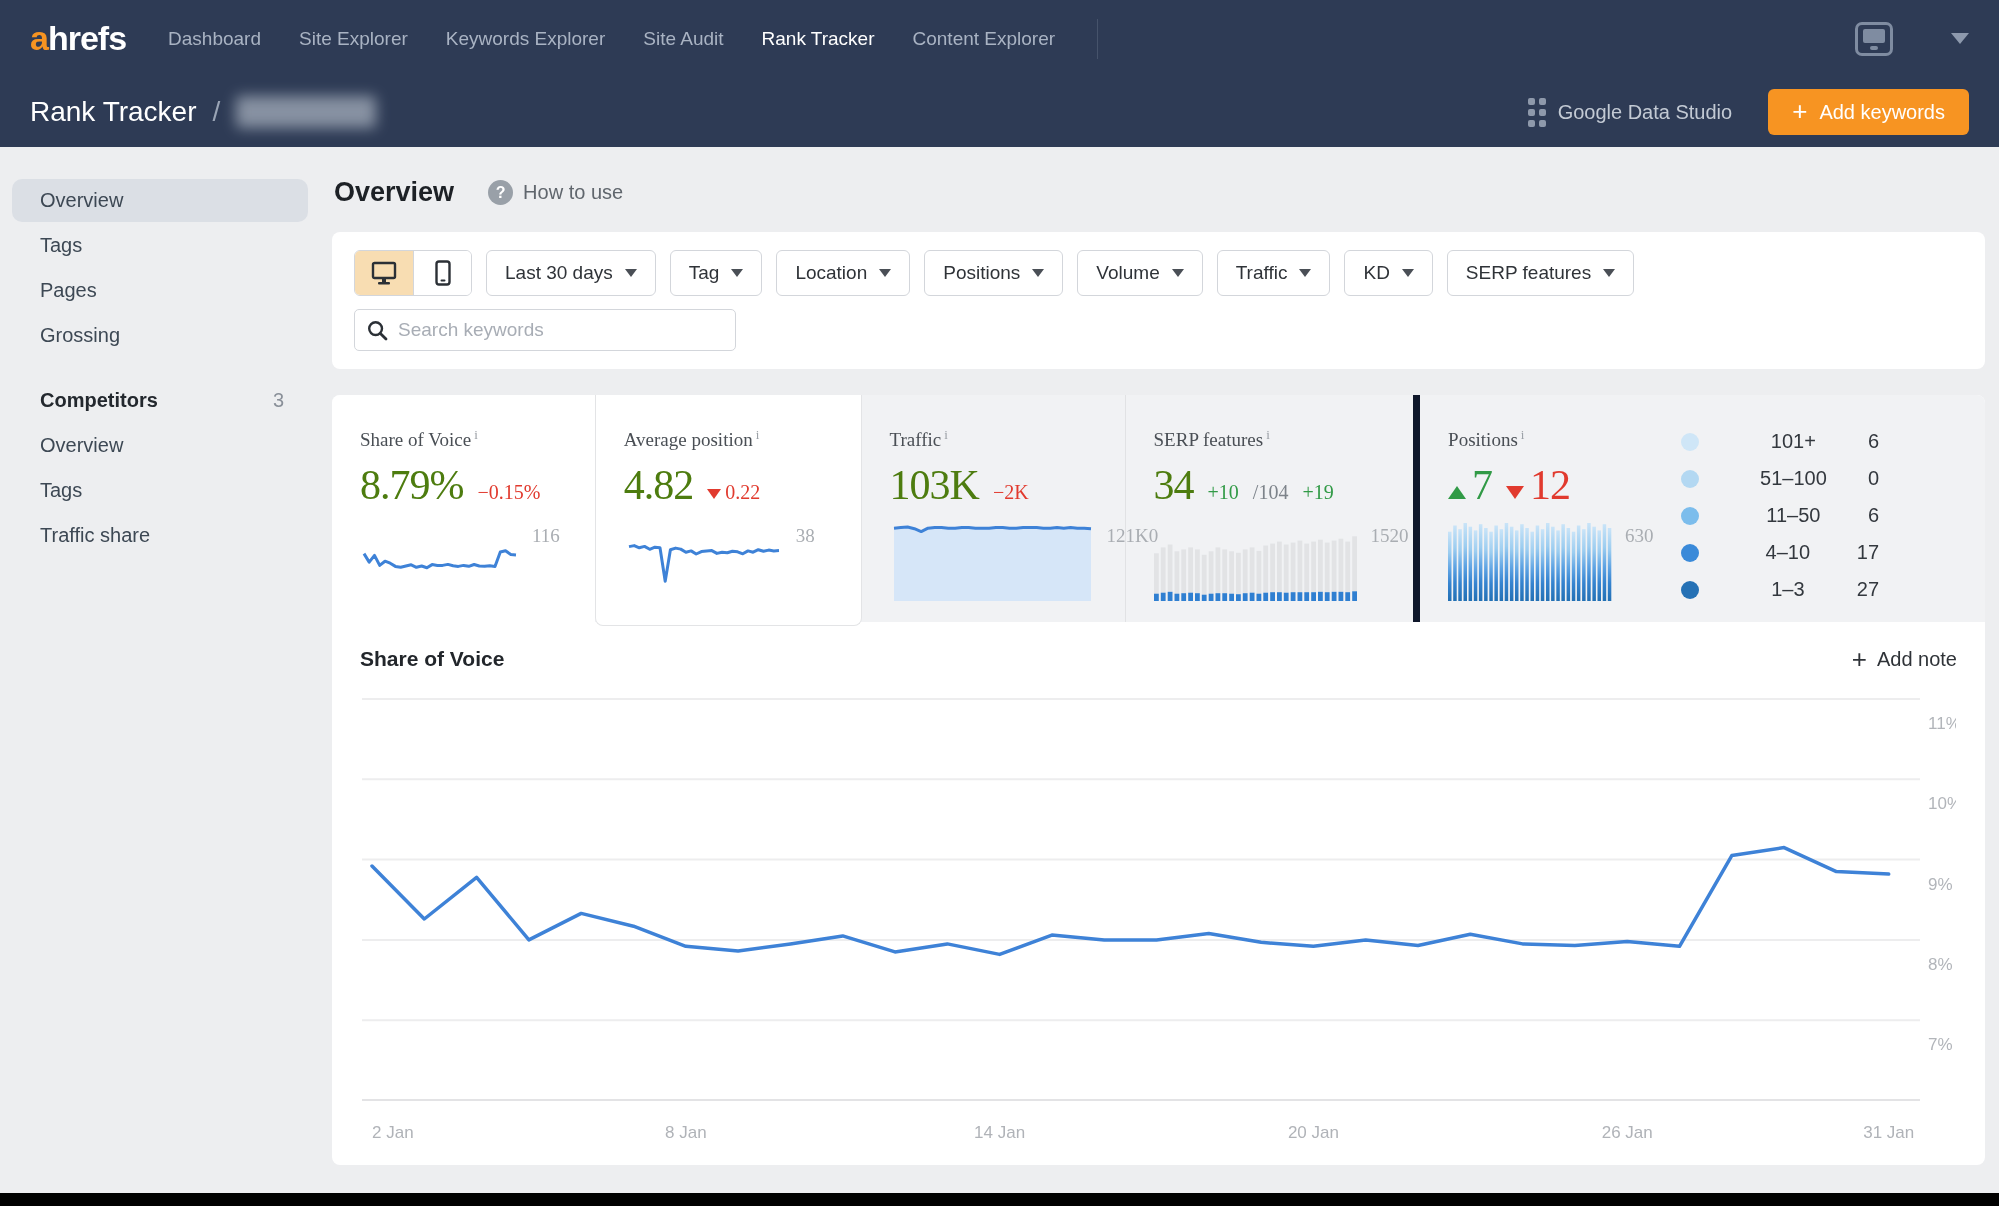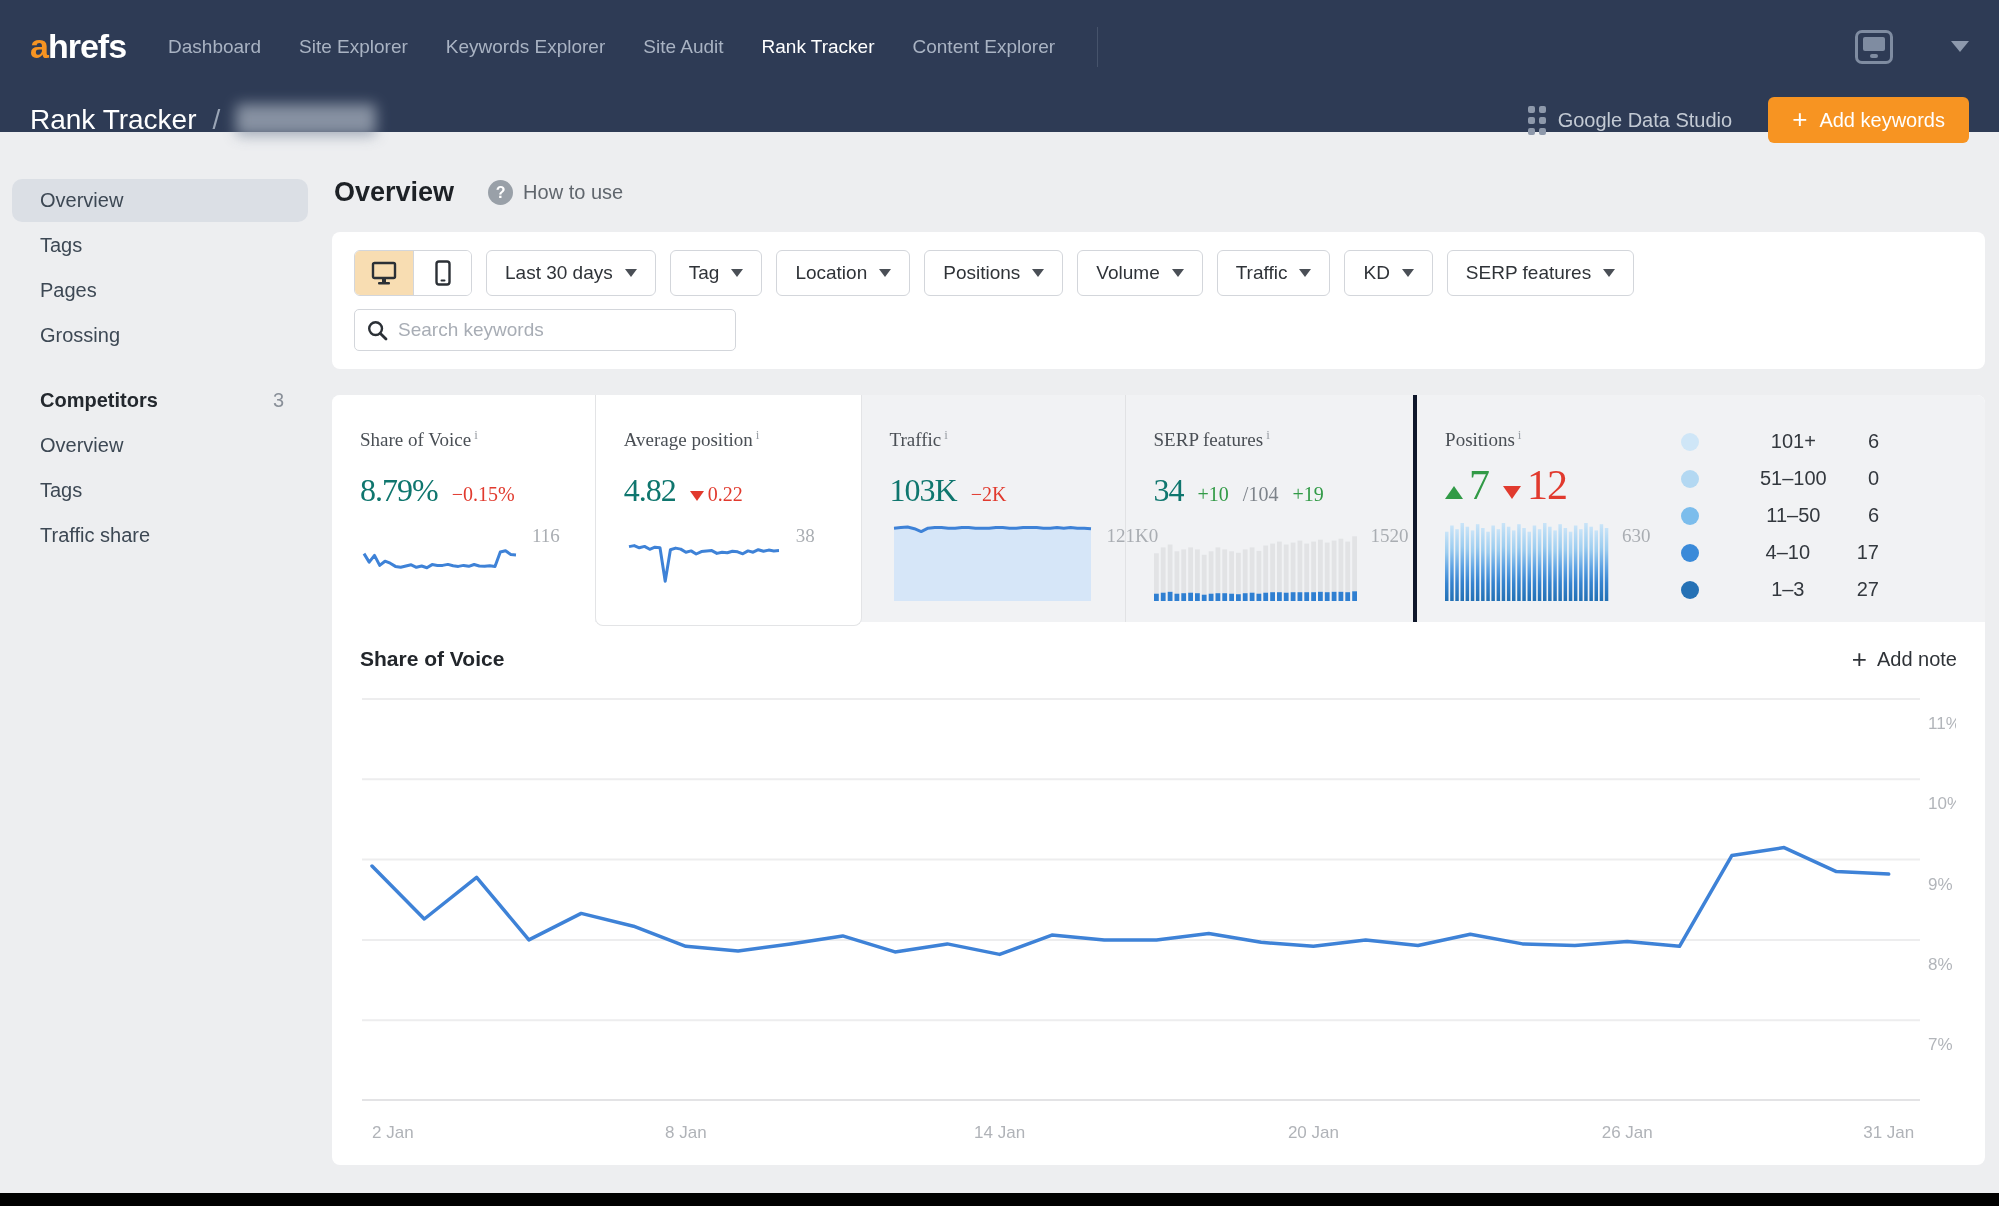--- a/index.html
+++ b/index.html
@@ -1,21 +1,21 @@
 <!DOCTYPE html>
 <html><head>
 <meta charset="utf-8">
 <style>
   * { margin:0; padding:0; box-sizing:border-box; }
   html,body { width:1999px; height:1206px; }
   body { font-family:"Liberation Sans", sans-serif; background:#edeef0; overflow:hidden; }
   .screen { position:relative; width:1999px; height:1206px; background:#edeef0; }
 
   
-  .topbar { background:#2e3b55; height:132px; padding:8px 30px; }
+  .topbar { background:#2e3b55; height:147px; padding:0 30px; }
   .nav-row { height:77px; display:flex; align-items:center; }
   .logo { font-size:34px; font-weight:bold; letter-spacing:-1px; color:#fff; margin-right:42px; cursor:pointer; }
   .logo .logo-a { color:#f79422; }
   .nav-items { display:flex; align-items:center; gap:38px; flex:1; }
   .nav-item { font-size:19px; color:#a9b3c3; cursor:pointer; white-space:nowrap; }
   .nav-item.active { color:#ffffff; }
   .nav-sep { width:1px; height:40px; background:#46536b; margin-left:4px; }
   .nav-right { display:flex; align-items:center; gap:58px; margin-left:40px; }
   .device-top-icon { width:38px; height:34px; border:3px solid #7f8ca1; border-radius:7px; position:relative; cursor:pointer; }
   .device-top-icon::before { content:""; position:absolute; left:5px; top:4px; right:5px; height:14px; background:#7f8ca1; border-radius:2px; }
@@ -64,25 +64,25 @@
   .search-box input::placeholder { color:#a8adb5; }
 
   
   .big-panel { margin-top:26px; background:#fff; border-radius:8px; }
   .strip { height:227px; background:#f1f2f4; border-radius:8px 8px 0 0; display:flex; position:relative; }
   .card { padding:32px 0 0 28px; position:relative;font-family:Liberation Serif, serif; }
   .card-sov { width:265px; background:#fff; border-radius:8px 0 0 0; cursor:pointer; }
   .card-avg { width:269px; background:#fff; height:231px; z-index:2; border:1px solid #e3e4e6; border-top:none; border-radius:0 0 8px 8px; cursor:pointer; }
   .card-traffic { width:263px; cursor:pointer; }
   .card-serp { width:291px; border-left:1px solid #e1e2e4; cursor:pointer; }
-  .card-pos { width:270px; border-left:4px solid #0f172a; cursor:pointer; }
+  .card-pos { width:270px; border-left:7px solid #0f172a; cursor:pointer; }
   .card-title { font-size:19px; color:#4a4f55; }
   .card-title sup { font-size:13px; color:#9ba0a6; margin-left:3px; }
   .card-value { display:flex; align-items:baseline; gap:14px; margin-top:10px; }
-  .big-num { font-size:32px; color:#0f766e; letter-spacing:-1px;margin-top:11px; }
+  .big-num { font-size:42px; color:#4d7c0f; letter-spacing:-1px; }
   .delta { font-size:20px; }
   .red { color:#e13a2e; }
   .green { color:#319a46; }
   .gray { color:#7d838a; }
   .tri-dn-sm { display:inline-block; width:0; height:0; border-left:7px solid transparent; border-right:7px solid transparent; border-top:10px solid #e13a2e; margin-right:4px; }
   .tri-up-lg { display:inline-block; width:0; height:0; border-left:9px solid transparent; border-right:9px solid transparent; border-bottom:13px solid #319a46; margin-right:6px; }
   .tri-dn-lg { display:inline-block; width:0; height:0; border-left:9px solid transparent; border-right:9px solid transparent; border-top:13px solid #e13a2e; margin-right:6px; }
   .big-green { font-size:42px; color:#319a46; letter-spacing:-1px; }
   .big-red { font-size:42px; color:#e13a2e; letter-spacing:-1px; }
   .mini { display:flex; margin-top:14px; align-items:stretch; }

